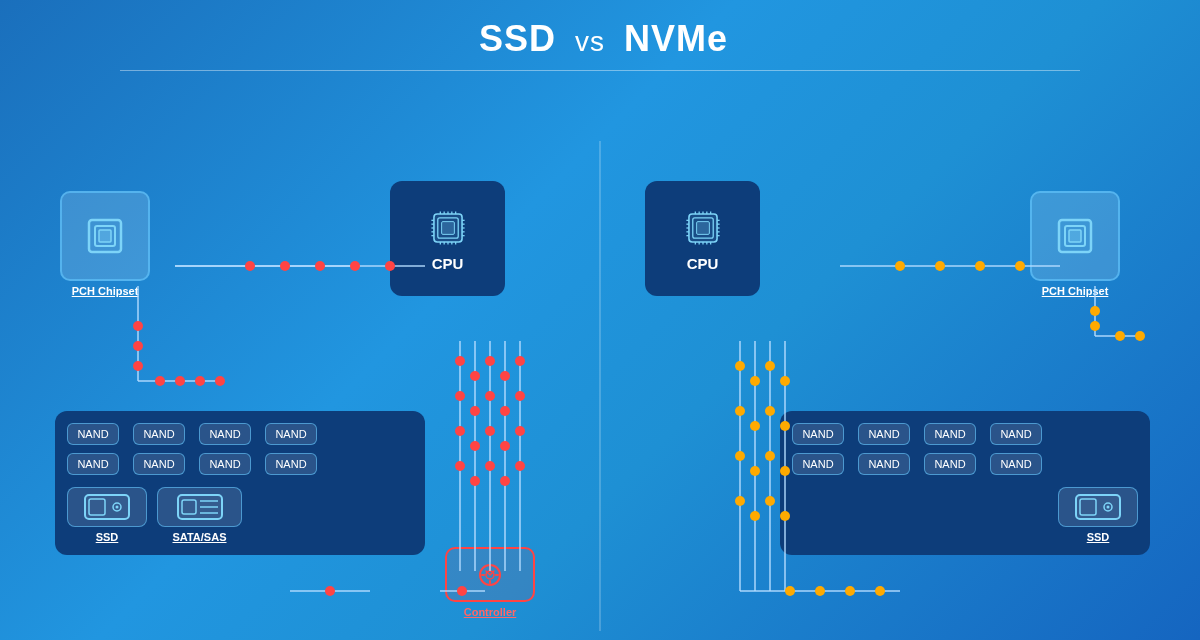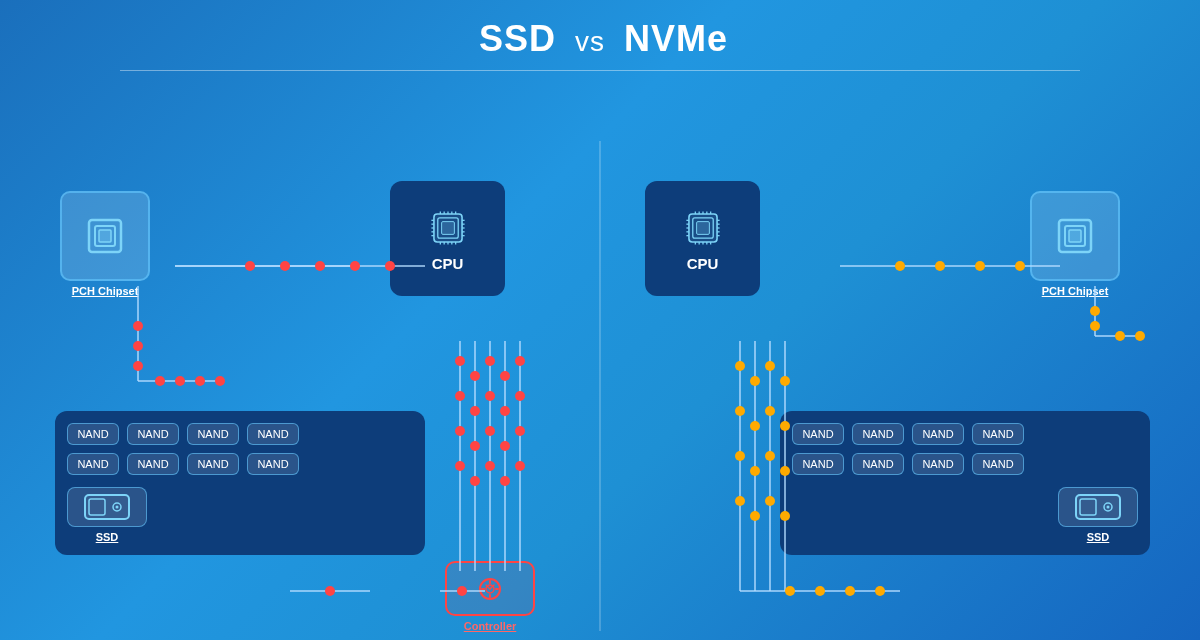--- a/index.html
+++ b/index.html
@@ -71,21 +71,21 @@
       background: #0d3d7a;
       border-radius: 12px;
       padding: 12px;
       display: flex;
       flex-direction: column;
       gap: 8px;
     }
 
     .nand-row {
       display: flex;
-      gap: 8px;
+      gap: 14px;
     }
 
     .nand-chip {
       background: rgba(255,255,255,0.12);
       border: 1.5px solid rgba(100,200,255,0.6);
       border-radius: 6px;
       color: white;
       font-size: 11px;
       padding: 4px 8px;
       text-align: center;
@@ -343,25 +343,37 @@
             <svg width="48" height="28" viewBox="0 0 48 28" fill="none">
               <rect x="2" y="2" width="44" height="24" rx="4" stroke="#7dd4f8" stroke-width="2" fill="rgba(255,255,255,0.05)"></rect>
               <rect x="6" y="6" width="16" height="16" rx="2" stroke="#7dd4f8" stroke-width="1.5" fill="none"></rect>
               <circle cx="34" cy="14" r="4" stroke="#7dd4f8" stroke-width="1.5" fill="none"></circle>
               <circle cx="34" cy="14" r="1.5" fill="#7dd4f8"></circle>
             </svg>
           </div>
           <div class="component-label">SSD</div>
         </div>
 
-      </div>
-    </div>
-  </div>
-
-  <div class="component-wrapper" style="left: 445px; top: 490px; width: 90px;">
+        <div style="display:flex;flex-direction:column;align-items:center;">
+          <div class="sata-box" style="width:85px;height:40px;justify-content:center;">
+            <svg width="48" height="28" viewBox="0 0 48 28" fill="none">
+              <rect x="2" y="2" width="44" height="24" rx="4" stroke="#7dd4f8" stroke-width="2" fill="rgba(255,255,255,0.05)"></rect>
+              <rect x="6" y="7" width="14" height="14" rx="2" stroke="#7dd4f8" stroke-width="1.5" fill="none"></rect>
+              <line x1="24" y1="8" x2="42" y2="8" stroke="#7dd4f8" stroke-width="1.5"></line>
+              <line x1="24" y1="14" x2="42" y2="14" stroke="#7dd4f8" stroke-width="1.5"></line>
+              <line x1="24" y1="20" x2="42" y2="20" stroke="#7dd4f8" stroke-width="1.5"></line>
+            </svg>
+          </div>
+          <div class="component-label">SATA/SAS</div>
+        </div>
+      </div>
+    </div>
+  </div>
+
+  <div class="component-wrapper" style="left: 445px; top: 476px; width: 90px;">
     <div class="controller-box" style="width:90px;height:55px;">
       <svg width="28" height="28" viewBox="0 0 28 28" fill="none">
         <circle cx="14" cy="14" r="10" stroke="#ff4444" stroke-width="2" fill="none"></circle>
         <path d="M14 6 L14 8 M14 20 L14 22 M6 14 L8 14 M20 14 L22 14" stroke="#ff4444" stroke-width="2" stroke-linecap="round"></path>
         <circle cx="14" cy="14" r="4" stroke="#ff4444" stroke-width="1.5" fill="none"></circle>
         <path d="M10 10 L14 14 L18 10" stroke="#ff4444" stroke-width="1.5" stroke-linecap="round" fill="none"></path>
       </svg>
     </div>
     <div class="component-label" style="color:#ff6666;">Controller</div>
   </div>

